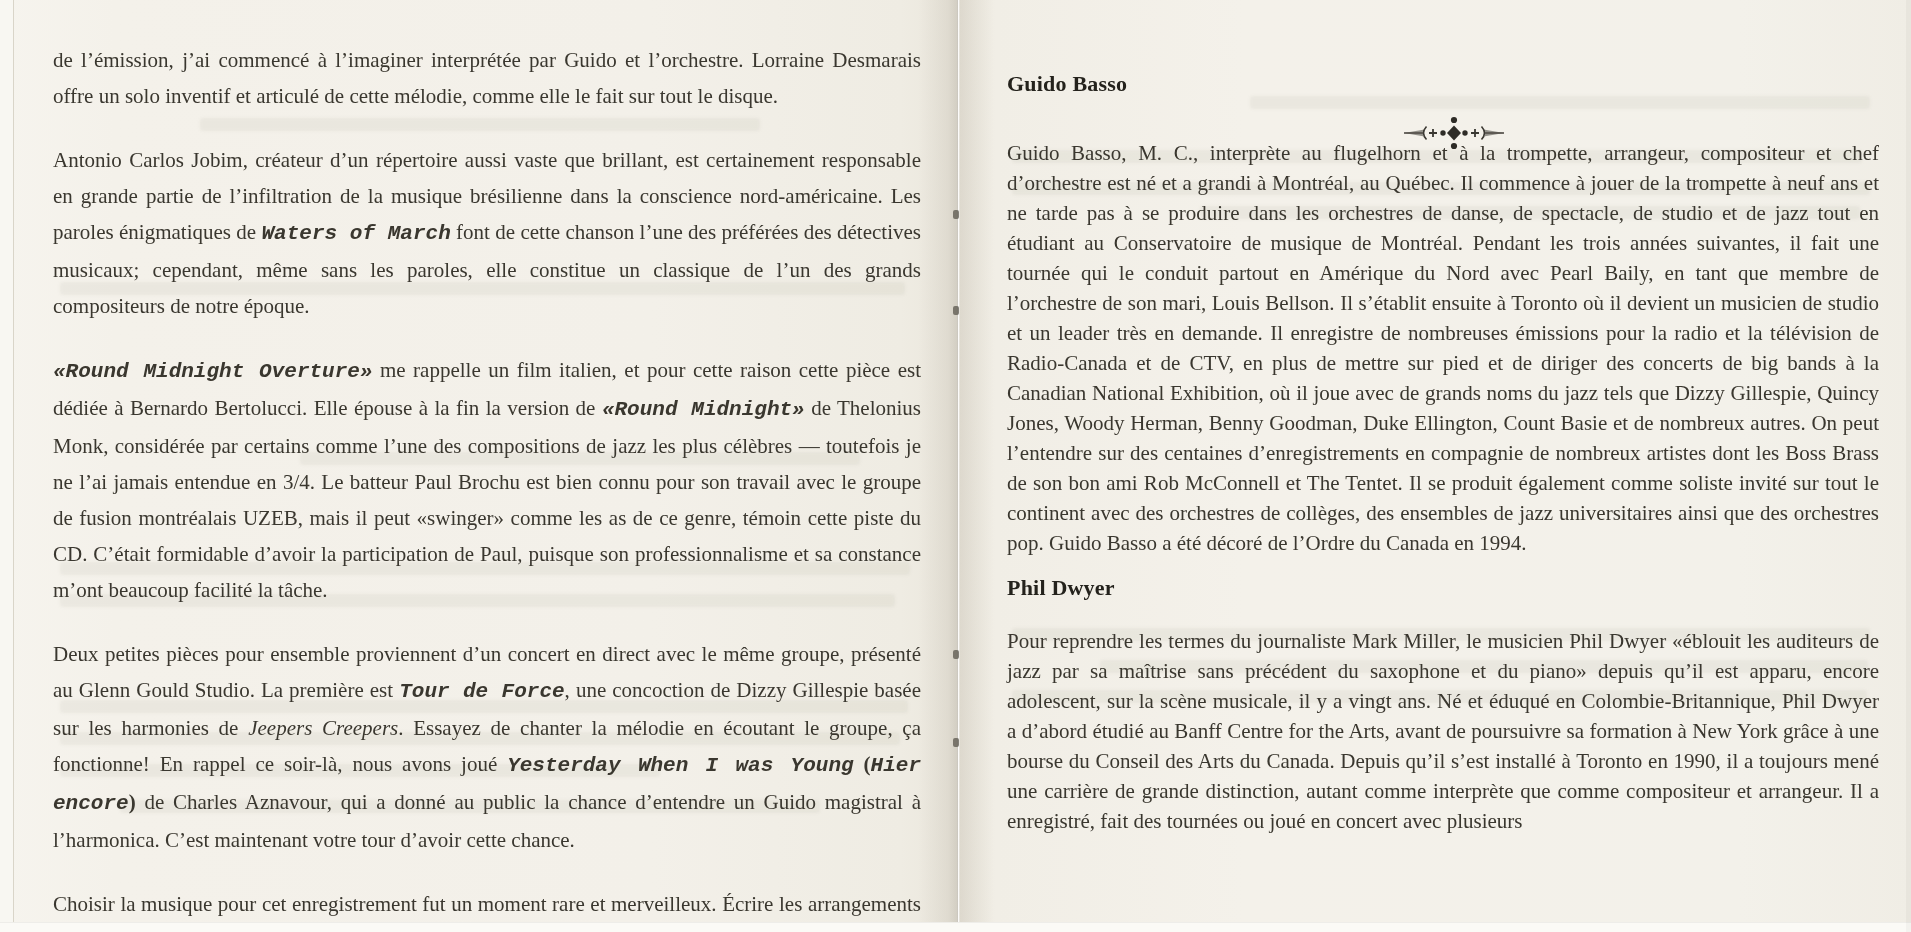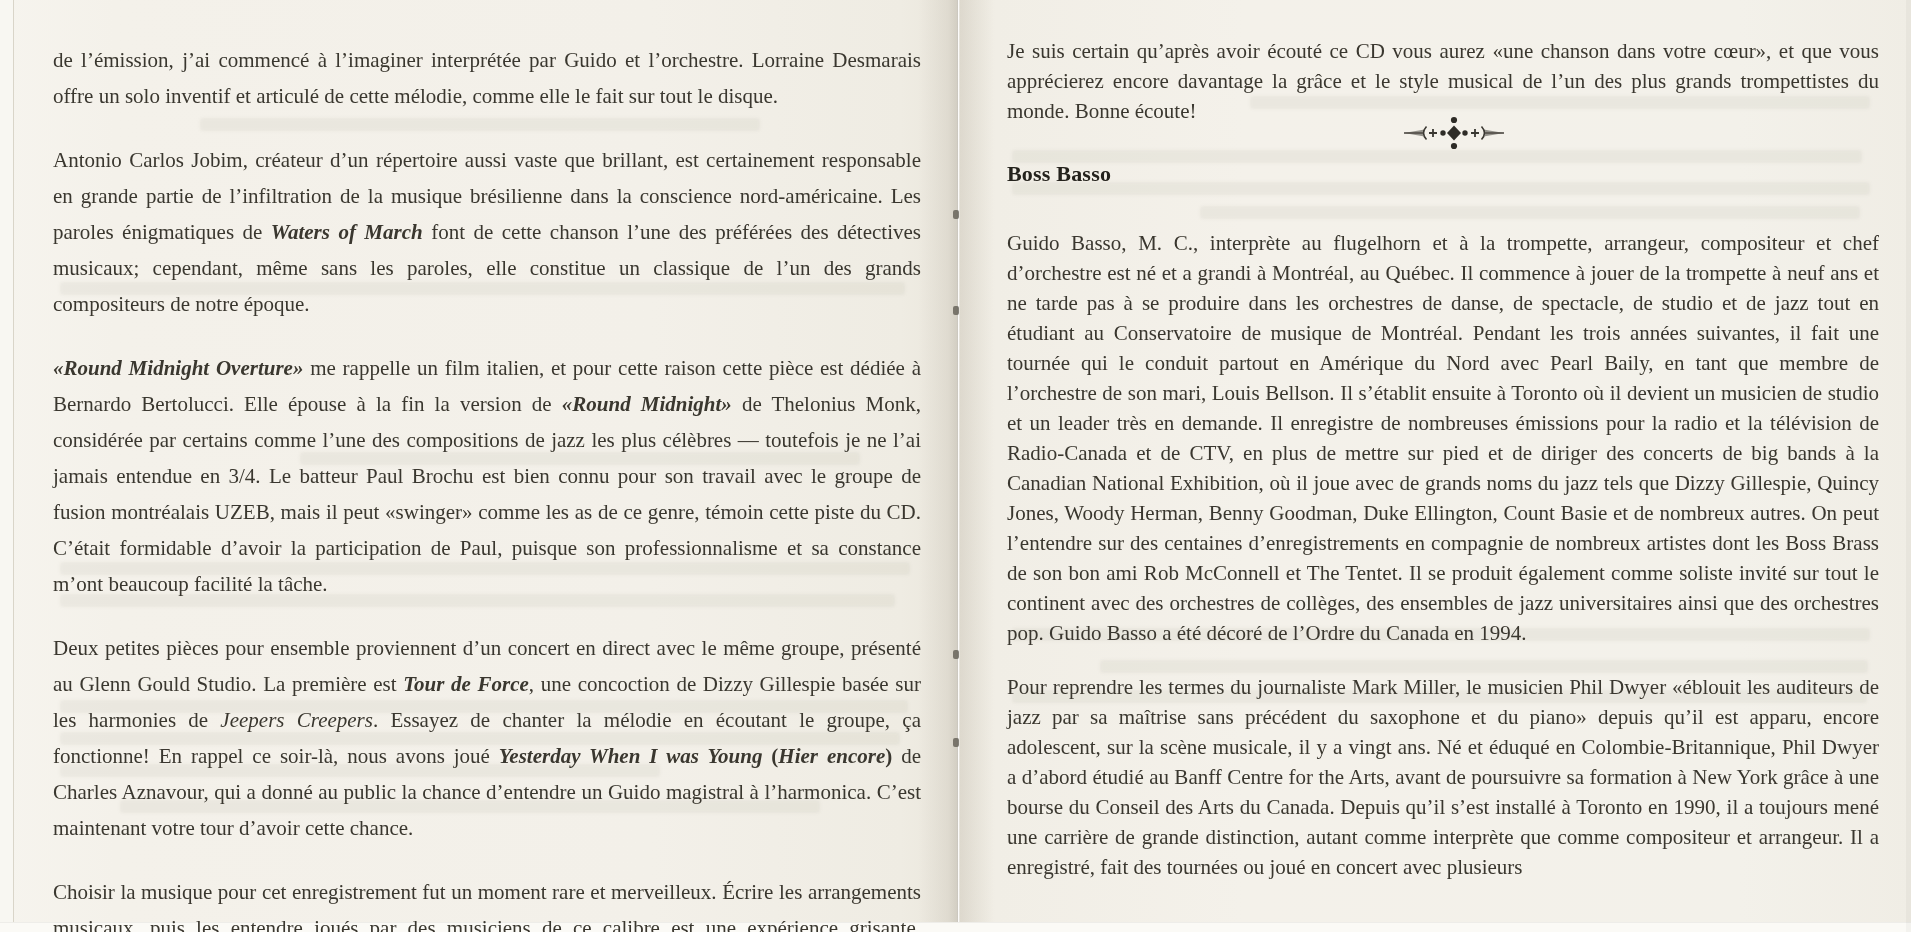--- a/index.html
+++ b/index.html
@@ -44,21 +44,21 @@
   .col-right p.intro{margin-bottom:0;}
   .col-right h2{font-size:22px;line-height:28px;font-weight:700;color:#24221c;
     margin:0;text-align:left;letter-spacing:.2px;}
   .col-right h2.h-guido{margin-top:34px;}
   .col-right p.bio-guido{margin-top:40px;}
   .col-right h2.h-phil{margin-top:16px;}
   .col-right p.bio-phil{margin-top:24px;}
   .r-n{font-style:normal;font-weight:normal;}
   .r-b{font-weight:700;}
   .r-i{font-style:italic;}
-  .r-bi{font-weight:700;font-style:italic;}
+  .r-bi{font-weight:700;font-style:italic;font-family:Liberation Mono, monospace;}
   
   .ornament{position:absolute;left:395px;top:78px;width:104px;height:40px;}
 </style>
 </head>
 <body>
 
 <div class="page page-left"></div>
 
 <div class="page page-right"></div>
 
@@ -94,21 +94,20 @@
 
 <div class="col col-left">
   <p><span class="r-n">de l’émission, j’ai commencé à l’imaginer interprétée par Guido et l’orchestre. Lorraine Desmarais offre un solo inventif et articulé de cette mélodie, comme elle le fait sur tout le disque.</span></p>
   <p><span class="r-n">Antonio Carlos Jobim, créateur d’un répertoire aussi vaste que brillant, est certainement responsable en grande partie de l’infiltration de la musique brésilienne dans la conscience nord-américaine. Les paroles énigmatiques de </span><span class="r-bi">Waters of March</span><span class="r-n"> font de cette chanson l’une des préférées des détectives musicaux; cependant, même sans les paroles, elle constitue un classique de l’un des grands compositeurs de notre époque.</span></p>
   <p><span class="r-bi">«Round Midnight Overture»</span><span class="r-n"> me rappelle un film italien, et pour cette raison cette pièce est dédiée à Bernardo Bertolucci. Elle épouse à la fin la version de </span><span class="r-bi">«Round Midnight»</span><span class="r-n"> de Thelonius Monk, considérée par certains comme l’une des compositions de jazz les plus célèbres — toutefois je ne l’ai jamais entendue en 3/4. Le batteur Paul Brochu est bien connu pour son travail avec le groupe de fusion montréalais UZEB, mais il peut «swinger» comme les as de ce genre, témoin cette piste du CD. C’était formidable d’avoir la participation de Paul, puisque son professionnalisme et sa constance m’ont beaucoup facilité la tâche.</span></p>
   <p><span class="r-n">Deux petites pièces pour ensemble proviennent d’un concert en direct avec le même groupe, présenté au Glenn Gould Studio. La première est </span><span class="r-bi">Tour de Force</span><span class="r-n">, une concoction de Dizzy Gillespie basée sur les harmonies de </span><span class="r-i">Jeepers Creepers</span><span class="r-n">. Essayez de chanter la mélodie en écoutant le groupe, ça fonctionne! En rappel ce soir-là, nous avons joué </span><span class="r-bi">Yesterday When I was Young</span><span class="r-b"> (</span><span class="r-bi">Hier encore</span><span class="r-b">)</span><span class="r-n"> de Charles Aznavour, qui a donné au public la chance d’entendre un Guido magistral à l’harmonica. C’est maintenant votre tour d’avoir cette chance.</span></p>
   <p><span class="r-n">Choisir la musique pour cet enregistrement fut un moment rare et merveilleux. Écrire les arrangements musicaux, puis les entendre joués par des musiciens de ce calibre est une expérience grisante. J’aimerais remercier Mark Fewer et les autres membres de la section des cordes, Lorraine, Michel, Paul, et surtout Guido, qui a insufflé tellement de vie dans cette musique. Je remercie également Mark Steinmetz et Doug Doctor de la radio de Radio-Canada pour leur excellent travail dans le cadre de ce projet.</span></p>
 </div>
 
 <div class="col col-right">
-  <p class="intro"><span class="r-n">Je suis certain qu’après avoir écouté ce CD vous aurez «une chanson dans votre cœur», et que vous apprécierez encore davantage la grâce et le style musical de l’un des plus grands trompettistes du monde. Bonne écoute!</span></p>
 
   <div class="ornament">
     <svg width="104" height="40" viewBox="0 0 104 40" xmlns="http://www.w3.org/2000/svg">
 
       <polygon points="52,11.5 59,19 52,26.5 45,19" fill="#2e2c27"></polygon>
       <circle cx="52" cy="6" r="3.1" fill="#2e2c27"></circle>
       <circle cx="52" cy="32" r="3.1" fill="#2e2c27"></circle>
       <circle cx="41" cy="19" r="2.7" fill="#2e2c27"></circle>
       <circle cx="63" cy="19" r="2.7" fill="#2e2c27"></circle>
 
@@ -118,17 +117,18 @@
       <path d="M24.5 12.5 Q18.5 19 24.5 25.5" stroke="#3a3832" stroke-width="1.6" fill="none"></path>
       <path d="M79.5 12.5 Q85.5 19 79.5 25.5" stroke="#3a3832" stroke-width="1.6" fill="none"></path>
 
       <polygon points="2,19 21,15.8 21,22.2" fill="#93918a"></polygon>
       <rect x="2" y="18.2" width="19" height="1.6" fill="#514e47"></rect>
       <polygon points="102,19 83,15.8 83,22.2" fill="#93918a"></polygon>
       <rect x="83" y="18.2" width="19" height="1.6" fill="#514e47"></rect>
     </svg>
   </div>
 
-  <h2 class="h-guido">Boss Basso</h2>
+  <h2 class="h-guido">Guido Basso</h2>
   <p class="bio-guido"><span class="r-n">Guido Basso, M. C., interprète au flugelhorn et à la trompette, arrangeur, compositeur et chef d’orchestre est né et a grandi à Montréal, au Québec. Il commence à jouer de la trompette à neuf ans et ne tarde pas à se produire dans les orchestres de danse, de spectacle, de studio et de jazz tout en étudiant au Conservatoire de musique de Montréal. Pendant les trois années suivantes, il fait une tournée qui le conduit partout en Amérique du Nord avec Pearl Baily, en tant que membre de l’orchestre de son mari, Louis Bellson. Il s’établit ensuite à Toronto où il devient un musicien de studio et un leader très en demande. Il enregistre de nombreuses émissions pour la radio et la télévision de Radio-Canada et de CTV, en plus de mettre sur pied et de diriger des concerts de big bands à la Canadian National Exhibition, où il joue avec de grands noms du jazz tels que Dizzy Gillespie, Quincy Jones, Woody Herman, Benny Goodman, Duke Ellington, Count Basie et de nombreux autres. On peut l’entendre sur des centaines d’enregistrements en compagnie de nombreux artistes dont les Boss Brass de son bon ami Rob McConnell et The Tentet. Il se produit également comme soliste invité sur tout le continent avec des orchestres de collèges, des ensembles de jazz universitaires ainsi que des orchestres pop. Guido Basso a été décoré de l’Ordre du Canada en 1994.</span></p>
 
+  <h2 class="h-phil">Phil Dwyer</h2>
   <p class="bio-phil"><span class="r-n">Pour reprendre les termes du journaliste Mark Miller, le musicien Phil Dwyer «éblouit les auditeurs de jazz par sa maîtrise sans précédent du saxophone et du piano» depuis qu’il est apparu, encore adolescent, sur la scène musicale, il y a vingt ans. Né et éduqué en Colombie-Britannique, Phil Dwyer a d’abord étudié au Banff Centre for the Arts, avant de poursuivre sa formation à New York grâce à une bourse du Conseil des Arts du Canada. Depuis qu’il s’est installé à Toronto en 1990, il a toujours mené une carrière de grande distinction, autant comme interprète que comme compositeur et arrangeur. Il a enregistré, fait des tournées ou joué en concert avec plusieurs</span></p>
 </div>
 
 </body></html>

